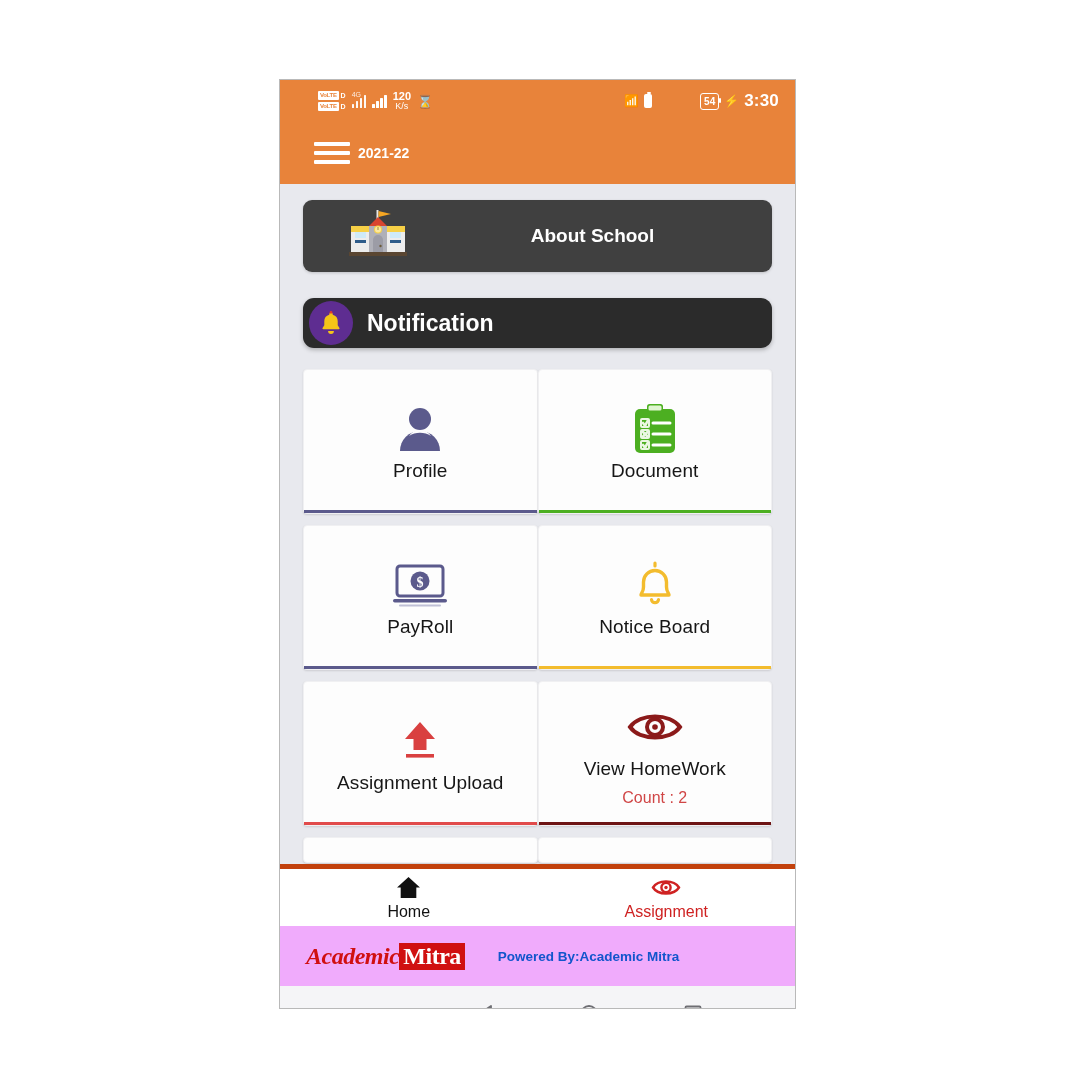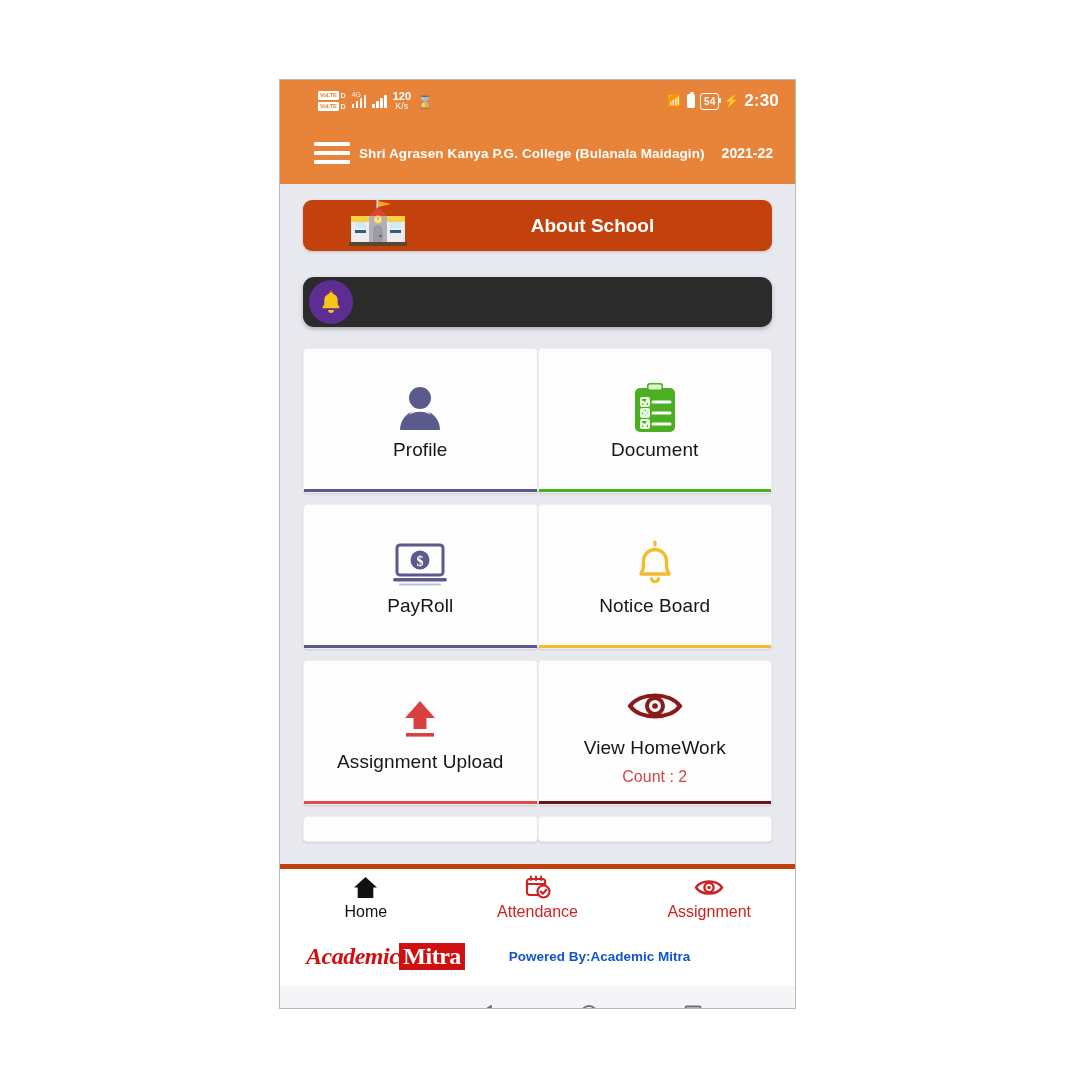--- a/index.html
+++ b/index.html
@@ -57,20 +57,21 @@
   .hourglass { font-size: 13px; }
   .sb-right { display: flex; align-items: center; gap: 5px; font-size: 15px; font-weight: 600;}
   .bt-icon { font-size: 12px; }
   .batt-vert { width: 8px; height: 14px; border: 1.5px solid #fff; border-radius: 1.5px;
                background: #fff; position: relative; }
   .batt-vert:before { content:''; position:absolute; top:-3px; left:2px; width:4px; height:2px; background:#fff; border-radius:1px;}
   .batt-num {
     border: 1.5px solid #ffffff; border-radius: 3px;
     font-size: 10px; font-weight: 700; padding: 1px 3px; line-height: 13px;
     position: relative;
+    margin-left: 43px;
   }
   .batt-num:after { content:''; position:absolute; right:-3px; top:4px; width:2px; height:5px; background:#fff; border-radius:1px;}
   .bolt { font-size: 12px; }
   .clock { font-size: 17px; font-weight: 600; letter-spacing: .2px; }
 
   
   .appbar {
     height: 62px;
     background: #E8833A;
     display: flex; align-items: center;
@@ -89,21 +90,21 @@
   
   .appbody {
     height: 680px;
     background: #E8E9EE;
     padding: 16px 23px 0 23px;
     overflow: hidden;
     position: relative;
   }
 
   .about-card {
-    height: 51px; background: #c2410c;
+    height: 72px; background: #404040;
     border-radius: 9px;
     display: flex; align-items: center;
     box-shadow: 0 1px 3px rgba(0,0,0,.18);
     margin-bottom: 26px;
     justify-content: center;
   }
   .school-emoji { width: 150px; text-align: center; }
   .about-label { flex: 1; text-align: center; color: #fff; font-size: 19px; font-weight: bold; padding-right: 40px; }
 
   .notif-card {
@@ -156,22 +157,22 @@
     text-align: right;
   }
   .navitem { flex: 1; display: flex; flex-direction: column; align-items: center; gap: 2px; cursor: pointer; }
   .navitem .ni { height: 26px; display:flex; align-items:center; justify-content:center; }
   .navitem .nl { font-size: 16px; }
   .nav-home .nl { color: #111; }
   .nav-red .nl { color: #CF2222; }
 
   
   .footer {
-    height: 60px; background: #ffffff;
-    display: flex; align-items: center; padding-left: 26px; gap: 44px;
+    height: 60px; background: #f0abfc;
+    display: flex; align-items: center; padding-left: 26px; gap: 33px;
   }
   .logo { display: flex; align-items: center; font-family: "Liberation Serif", serif; }
   .logo-a { color: #D01010; font-size: 24px; font-weight: bold; font-style: italic; letter-spacing: -.5px;}
   .logo-m { color: #ffffff; background: #D01010; font-size: 24px; font-weight: bold; padding: 0 4px; letter-spacing: -.5px;}
   .powered { color: #1255CC; font-size: 13.5px; font-weight: bold; }
 
   
   .androidnav {
     height: 56px; background: #F5F5F7;
     display: flex; align-items: center; justify-content: space-around;
@@ -218,31 +219,30 @@
           <span class="n">120</span>
           <span class="u">K/s</span>
         </div>
         <span class="hourglass">⌛</span>
       </div>
       <div class="sb-right">
         <span class="bt-icon">📶</span>
         <span class="batt-vert"></span>
         <span class="batt-num">54</span>
         <span class="bolt">⚡</span>
-        <span class="clock">2:30</span>
+        <span class="clock">3:30</span>
       </div>
     </div>
 
     <div class="appbar">
       <div class="hamburger">
         <span></span>
         <span></span>
         <span></span>
       </div>
-      <div class="appbar-title">Shri Agrasen Kanya P.G. College (Bulanala Maidagin)</div>
       <div class="appbar-session">2021-22</div>
     </div>
 
     <div class="appbody">
 
       <div class="about-card">
         <div class="school-emoji">
           <svg width="62" height="48" viewBox="0 0 62 48" xmlns="http://www.w3.org/2000/svg">
             <rect x="29.5" y="0" width="2" height="12" fill="#e8e8e8"></rect>
             <path d="M31.5 1 L44 4 L31.5 7 Z" fill="#F5A623"></path>
@@ -267,20 +267,21 @@
       </div>
 
       <div class="notif-card">
         <div class="bell-badge">
           <svg width="26" height="26" viewBox="0 0 24 24" xmlns="http://www.w3.org/2000/svg">
             <path d="M12 2.2 a1.6 1.6 0 0 1 1.6 1.6 v.6 a6.2 6.2 0 0 1 4.6 6 v3.6 l1.6 2.6 a.8 .8 0 0 1 -.7 1.2 H4.9 a.8 .8 0 0 1 -.7 -1.2 L5.8 14 v-3.6 a6.2 6.2 0 0 1 4.6 -6 v-.6 A1.6 1.6 0 0 1 12 2.2 Z" fill="#F5C518"></path>
             <path d="M9.3 19.4 h5.4 a2.7 2.7 0 0 1 -5.4 0 Z" fill="#F5C518"></path>
             <path d="M12 1 a1.3 1.3 0 0 1 1.3 1.3 v1 h-2.6 v-1 A1.3 1.3 0 0 1 12 1 Z" fill="#E03A2F"></path>
           </svg>
         </div>
+        <div class="notif-label">Notification</div>
       </div>
 
       <div class="grid">
 
         <div class="tile">
           <div class="tile-icon">
             <svg width="50" height="48" viewBox="0 0 50 48" xmlns="http://www.w3.org/2000/svg">
               <circle cx="25" cy="14" r="11" fill="#5B5A8C"></circle>
               <path d="M5 46 a20 20 0 0 1 40 0 Z" fill="#5B5A8C"></path>
               <path d="M25 25 a13 13 0 0 0 -11 6 a20 20 0 0 1 22 0 a13 13 0 0 0 -11 -6 Z" fill="#FDFDFD"></path>
@@ -379,36 +380,20 @@
       <div class="navitem nav-home">
         <span class="ni">
           <svg width="25" height="23" viewBox="0 0 24 22" xmlns="http://www.w3.org/2000/svg">
             <path d="M12 1 L23 11 H19.5 V21 H4.5 V11 H1 Z" fill="#111111"></path>
           </svg>
         </span>
         <span class="nl">Home</span>
       </div>
       <div class="navitem nav-red">
         <span class="ni">
-          <svg width="26" height="25" viewBox="0 0 26 25" xmlns="http://www.w3.org/2000/svg">
-            <rect x="2" y="4" width="18" height="16" rx="2.5" fill="none" stroke="#CF2222" stroke-width="2.2"></rect>
-            <g stroke="#CF2222" stroke-width="2" stroke-linecap="round">
-              <line x1="6" y1="1.5" x2="6" y2="5"></line>
-              <line x1="11" y1="1.5" x2="11" y2="5"></line>
-              <line x1="16" y1="1.5" x2="16" y2="5"></line>
-              <line x1="2" y1="9" x2="20" y2="9"></line>
-            </g>
-            <circle cx="18.5" cy="16.5" r="6" fill="#FFFFFF" stroke="#CF2222" stroke-width="2.2"></circle>
-            <path d="M15.7 16.6 l2.1 2.2 l3.6 -4" fill="none" stroke="#CF2222" stroke-width="2.2" stroke-linecap="round" stroke-linejoin="round"></path>
-          </svg>
-        </span>
-        <span class="nl">Attendance</span>
-      </div>
-      <div class="navitem nav-red">
-        <span class="ni">
           <svg width="30" height="21" viewBox="0 0 30 21" xmlns="http://www.w3.org/2000/svg">
             <path d="M2 10.5 C7 2.5, 23 2.5, 28 10.5 C23 18.5, 7 18.5, 2 10.5 Z" fill="none" stroke="#CF2222" stroke-width="2.4"></path>
             <circle cx="15" cy="10.5" r="4.6" fill="none" stroke="#CF2222" stroke-width="2.4"></circle>
             <circle cx="15" cy="10.5" r="1.7" fill="#CF2222"></circle>
           </svg>
         </span>
         <span class="nl">Assignment</span>
       </div>
     </div>
 

